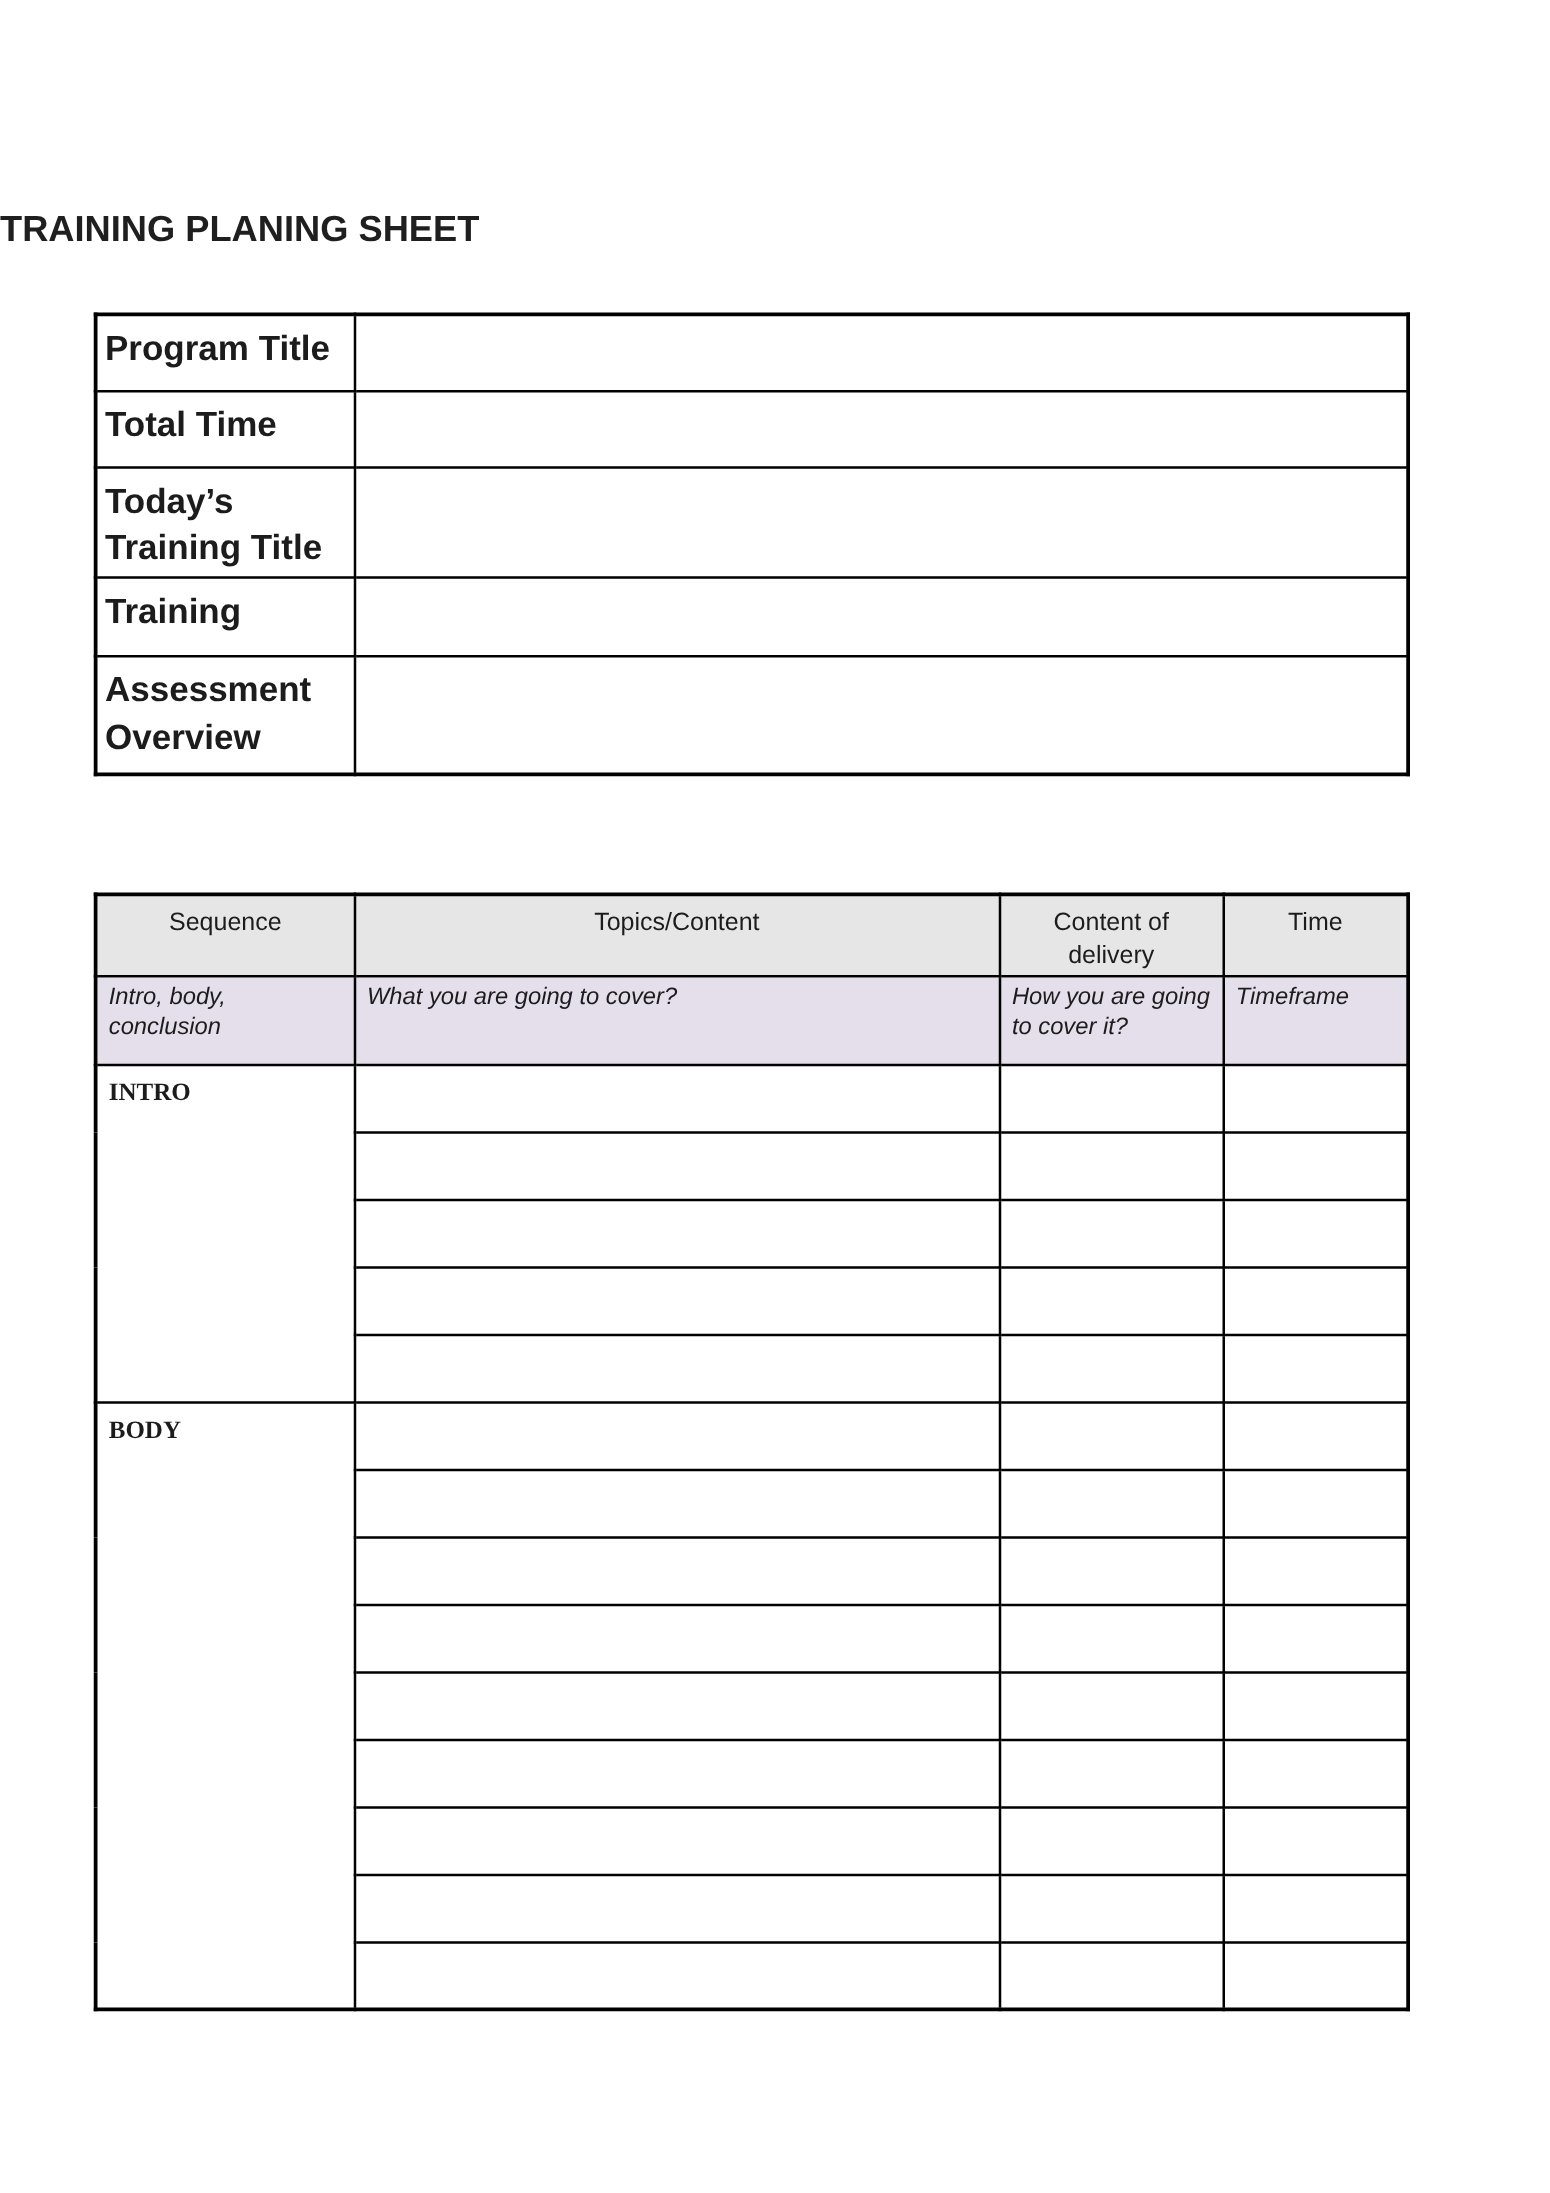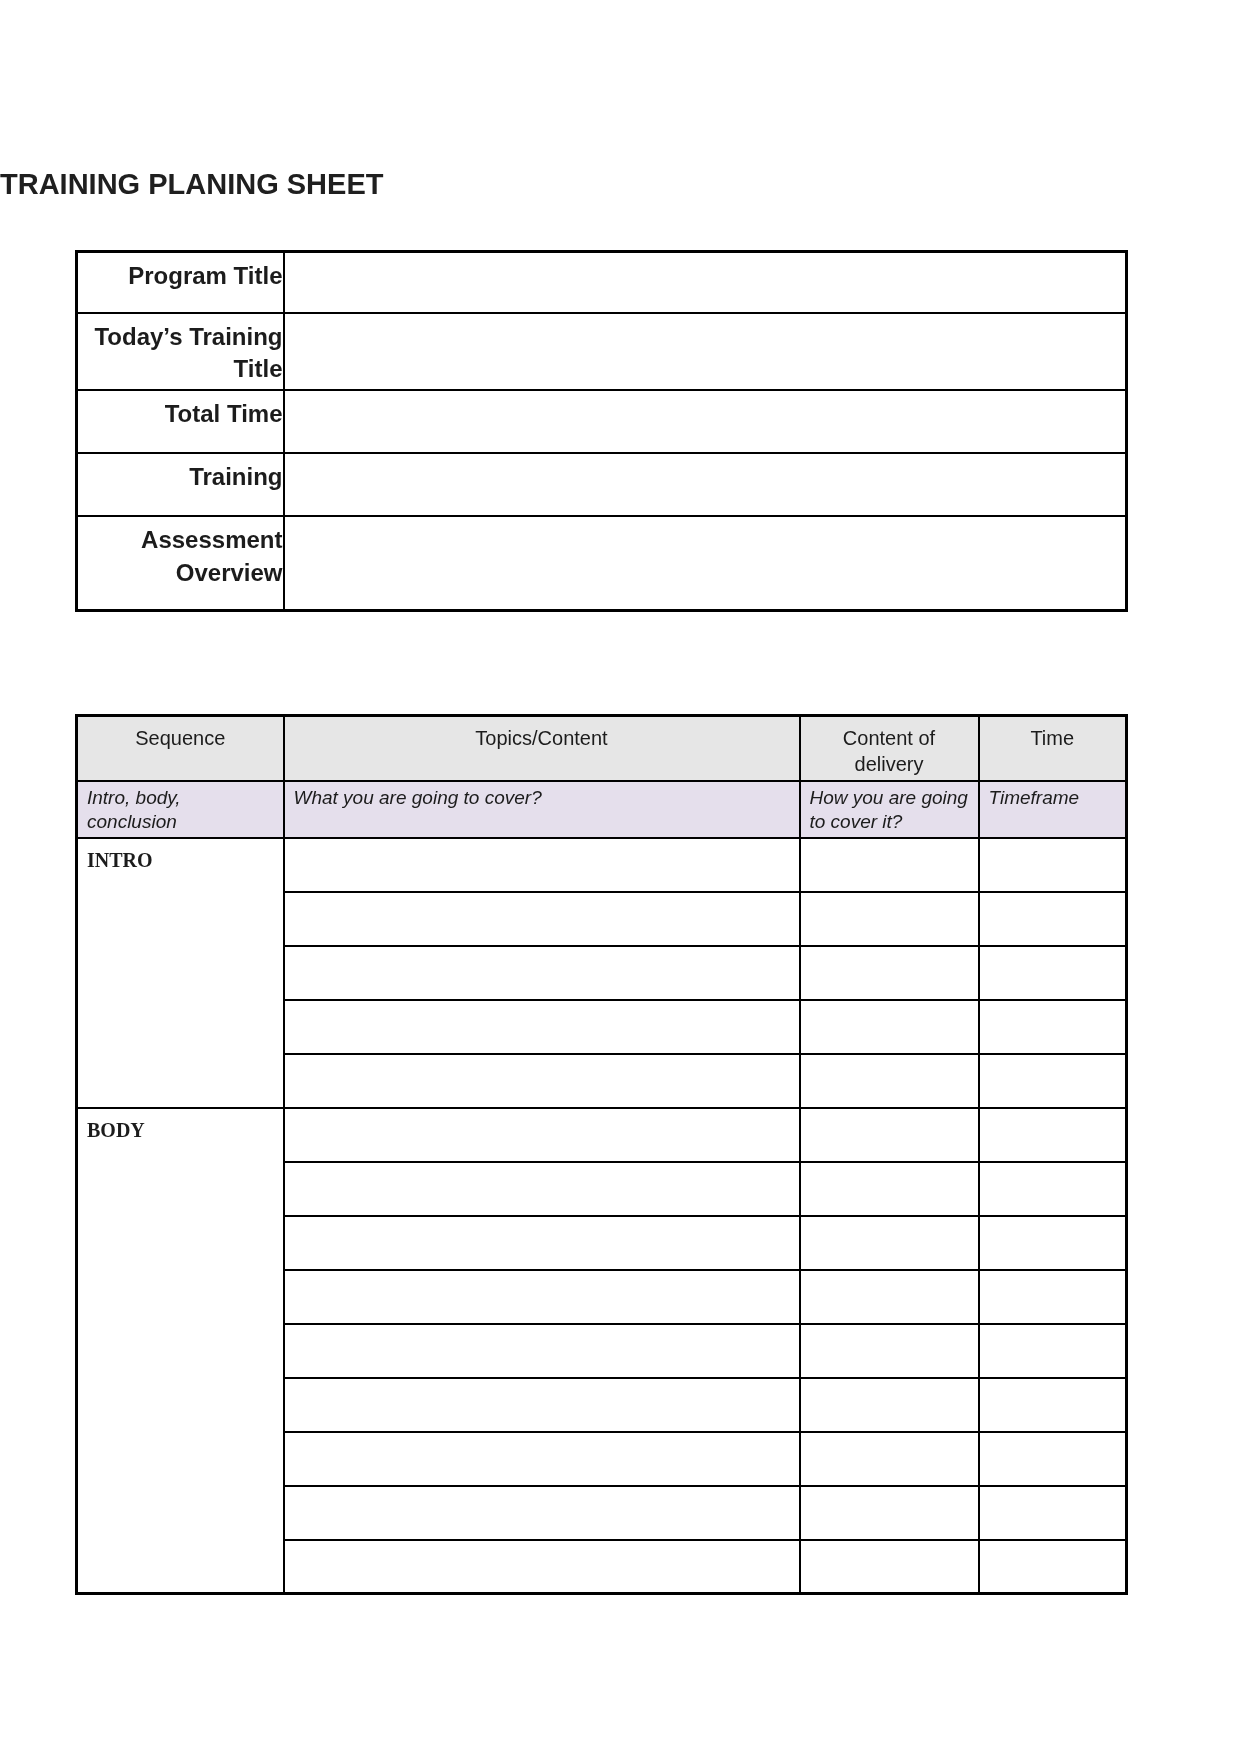--- a/index.html
+++ b/index.html
@@ -23,23 +23,23 @@
   table.sheet { border:3px solid var(--border,#000); }
   .sheet td, .sheet th { border:2px solid var(--border,#000); vertical-align:top; overflow:hidden; }
 
   
   .info-table { position:absolute; left:75px; top:250px; width:1050px; }
   .info-table tr:nth-child(1), .info-table tr:nth-child(2) { height:61px; }
   .info-table tr:nth-child(3), .info-table tr:nth-child(4) { height:63px; }
   .info-table tr:nth-child(5) { height:94px; }
   .info-table tr:nth-child(6) { height:91px; }
   .label-cell {
-    text-align:right;
+    text-align:left;
     font-weight:bold;
-    font-size:24px;
+    font-size:28px;
     line-height:1.35;
     padding:7px 0 4px 6px;
   }
   .value-cell { padding:6px 10px; font-size:19px; }
 
   
   .plan-table { position:absolute; left:75px; top:714px; width:1050px; }
   .plan-table thead tr.hrow { height:63px; }
   .plan-table thead tr.srow { height:53px; }
   .plan-table tbody tr { height:54px;font-family:Liberation Serif, serif; }
@@ -49,21 +49,21 @@
     font-size:20px;
     line-height:1.3;
     text-align:center;
     padding:8px 6px 3px 6px;
   }
   .srow td {
     background:var(--subheader-bg,#e5dfec);
     font-style:italic;
     font-size:19px;
     line-height:1.25;
-    padding:4px 8px 3px 9px;
+    padding:4px 8px 17px 9px;
     text-align:left;
   }
   .section-cell {
     font-weight:bold;
     font-size:20px;
     padding:10px 8px 4px 9px;
     text-align:left;
     background:#ffffff;
   }
   .entry-cell { background:#ffffff; }
@@ -79,25 +79,25 @@
     <colgroup>
         <col style="width:207px">
         <col style="width:843px">
       </colgroup>
     <tbody>
       <tr>
         <td class="label-cell">Program Title</td>
         <td class="value-cell"></td>
       </tr>
       <tr>
+        <td class="label-cell">Total Time</td>
+        <td class="value-cell"></td>
+      </tr>
+      <tr>
         <td class="label-cell">Today’s Training Title</td>
-        <td class="value-cell"></td>
-      </tr>
-      <tr>
-        <td class="label-cell">Total Time</td>
         <td class="value-cell"></td>
       </tr>
       <tr>
         <td class="label-cell">Training</td>
         <td class="value-cell"></td>
       </tr>
       <tr>
         <td class="label-cell">Assessment Overview</td>
         <td class="value-cell"></td>
       </tr>

